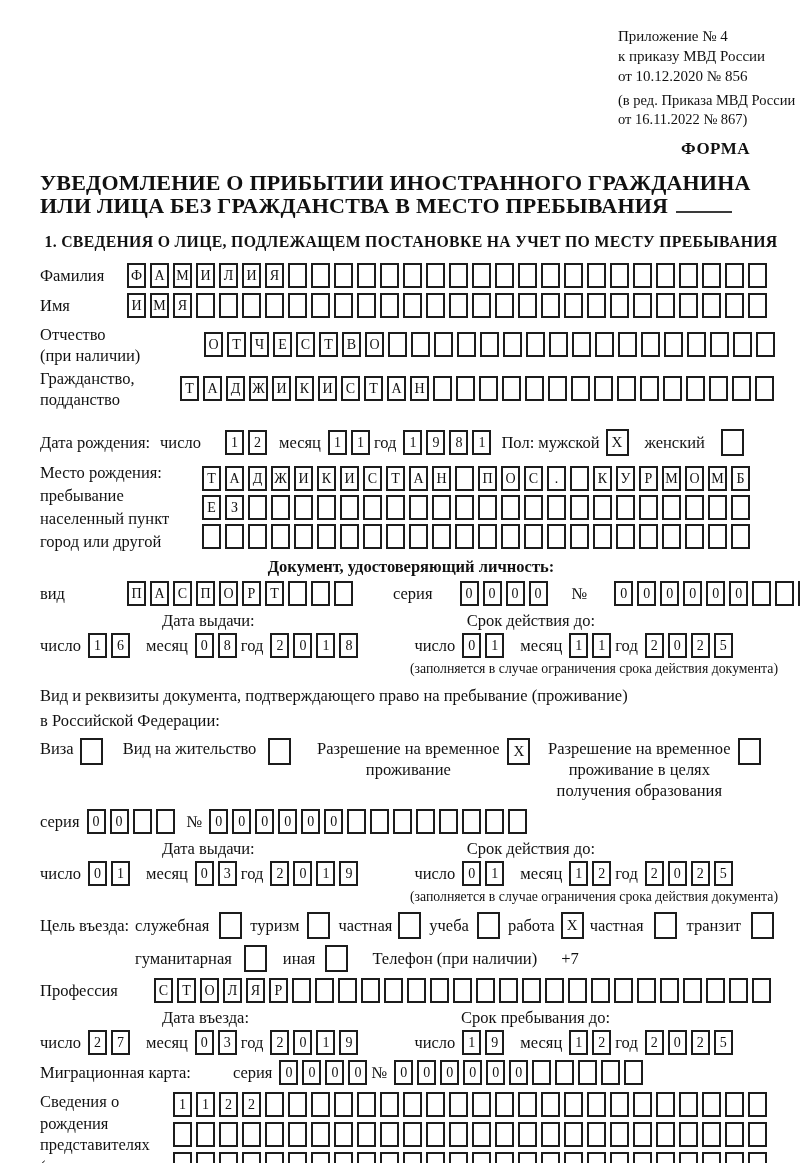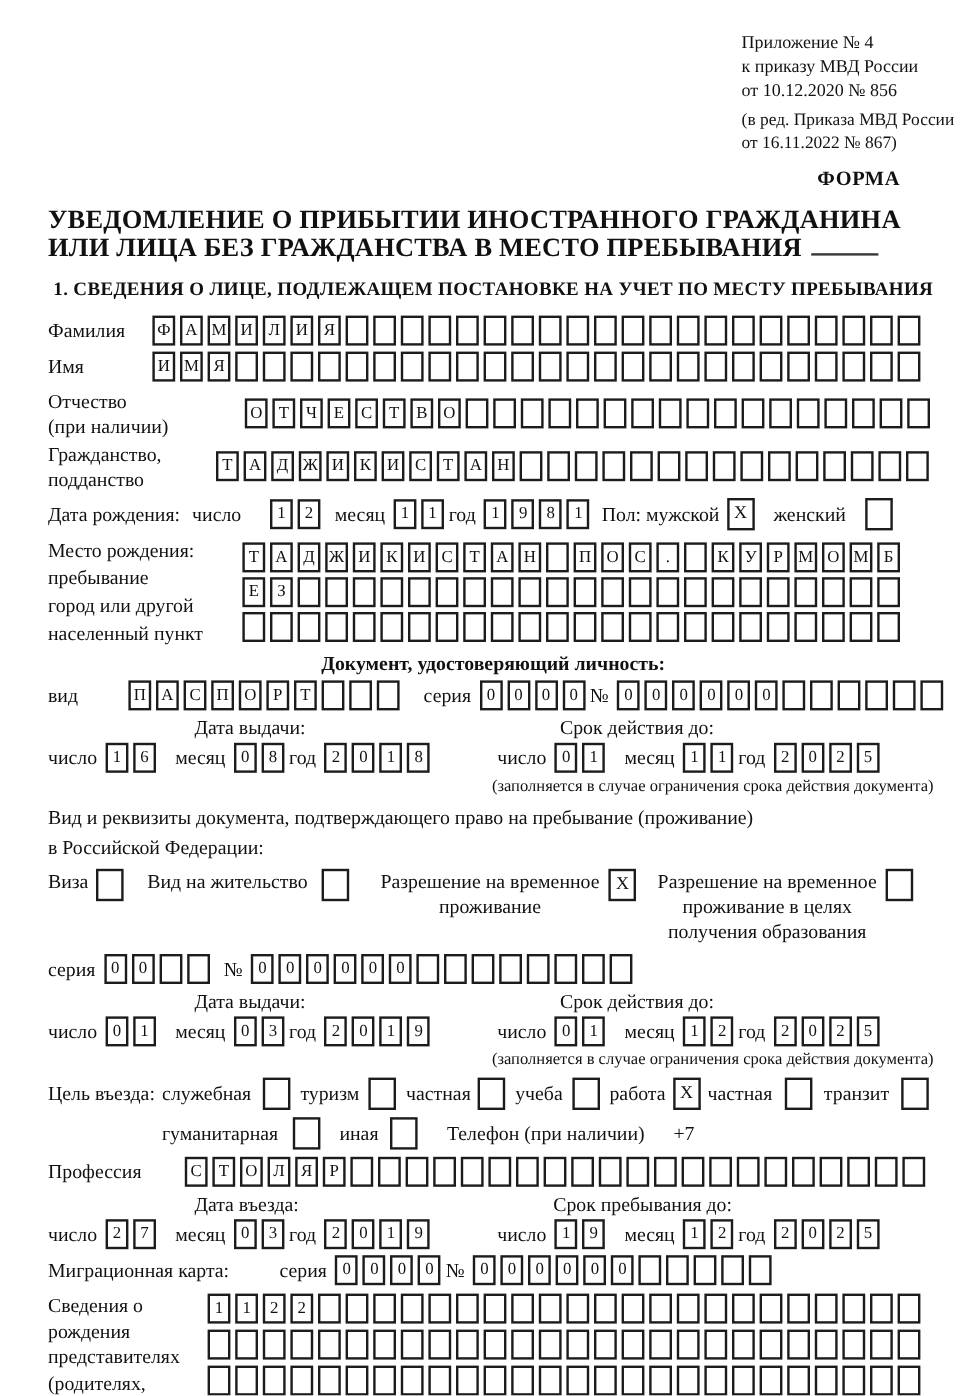--- a/index.html
+++ b/index.html
@@ -81,21 +81,21 @@
   </div>
 
   <div class="frow" style="margin-bottom:2px;">
     <span class="flabel w164">
       <span style="display:block;line-height:23px;">Отчество</span>
       <span class="sub" style="display:block;">(при наличии)</span>
     </span>
     <span class="cells"><span class="cell">О</span><span class="cell">Т</span><span class="cell">Ч</span><span class="cell">Е</span><span class="cell">С</span><span class="cell">Т</span><span class="cell">В</span><span class="cell">О</span><span class="cell"></span><span class="cell"></span><span class="cell"></span><span class="cell"></span><span class="cell"></span><span class="cell"></span><span class="cell"></span><span class="cell"></span><span class="cell"></span><span class="cell"></span><span class="cell"></span><span class="cell"></span><span class="cell"></span><span class="cell"></span><span class="cell"></span><span class="cell"></span><span class="cell"></span></span>
   </div>
 
-  <div class="frow" style="margin-bottom:6px;">
+  <div class="frow" style="margin-bottom:20px;">
     <span class="flabel w140">
       <span style="display:block;line-height:23px;">Гражданство,</span>
       <span class="sub" style="display:block;">подданство</span>
     </span>
     <span class="cells"><span class="cell">Т</span><span class="cell">А</span><span class="cell">Д</span><span class="cell">Ж</span><span class="cell">И</span><span class="cell">К</span><span class="cell">И</span><span class="cell">С</span><span class="cell">Т</span><span class="cell">А</span><span class="cell">Н</span><span class="cell"></span><span class="cell"></span><span class="cell"></span><span class="cell"></span><span class="cell"></span><span class="cell"></span><span class="cell"></span><span class="cell"></span><span class="cell"></span><span class="cell"></span><span class="cell"></span><span class="cell"></span><span class="cell"></span><span class="cell"></span><span class="cell"></span></span>
   </div>
 
   <div class="frow" style="align-items:center;">
     <span class="inl">Дата рождения:</span>
     <span class="inl ml10">число</span>
@@ -107,33 +107,33 @@
     <span class="inl ml6">Пол: мужской</span>
     <span class="cb ml6">X</span>
     <span class="inl ml16">женский</span>
     <span class="cb ml16"></span>
   </div>
 
   <div class="frow" style="margin-bottom:2px;">
     <span class="lab-col">
       <span style="display:block">Место рождения:</span>
       <span style="display:block">пребывание</span>
+      <span style="display:block">населенный пункт</span>
       <span style="display:block">город или другой</span>
-      <span style="display:block">населенный пункт</span>
     </span>
     <span>
       <span class="cells" style="display:block;margin-bottom:4px;"><span class="cell">Т</span><span class="cell">А</span><span class="cell">Д</span><span class="cell">Ж</span><span class="cell">И</span><span class="cell">К</span><span class="cell">И</span><span class="cell">С</span><span class="cell">Т</span><span class="cell">А</span><span class="cell">Н</span><span class="cell"></span><span class="cell">П</span><span class="cell">О</span><span class="cell">С</span><span class="cell">.</span><span class="cell"></span><span class="cell">К</span><span class="cell">У</span><span class="cell">Р</span><span class="cell">М</span><span class="cell">О</span><span class="cell">М</span><span class="cell">Б</span></span>
       <span class="cells" style="display:block;margin-bottom:4px;"><span class="cell">Е</span><span class="cell">З</span><span class="cell"></span><span class="cell"></span><span class="cell"></span><span class="cell"></span><span class="cell"></span><span class="cell"></span><span class="cell"></span><span class="cell"></span><span class="cell"></span><span class="cell"></span><span class="cell"></span><span class="cell"></span><span class="cell"></span><span class="cell"></span><span class="cell"></span><span class="cell"></span><span class="cell"></span><span class="cell"></span><span class="cell"></span><span class="cell"></span><span class="cell"></span><span class="cell"></span></span>
       <span class="cells" style="display:block;"><span class="cell"></span><span class="cell"></span><span class="cell"></span><span class="cell"></span><span class="cell"></span><span class="cell"></span><span class="cell"></span><span class="cell"></span><span class="cell"></span><span class="cell"></span><span class="cell"></span><span class="cell"></span><span class="cell"></span><span class="cell"></span><span class="cell"></span><span class="cell"></span><span class="cell"></span><span class="cell"></span><span class="cell"></span><span class="cell"></span><span class="cell"></span><span class="cell"></span><span class="cell"></span><span class="cell"></span></span>
     </span>
   </div>
 
   <div class="textline" style="text-align:center;font-weight:bold;">Документ, удостоверяющий личность:</div>
 
-  <div class="frow" style="align-items:flex-start;margin-top:3px;">
+  <div class="frow" style="align-items:flex-start;margin-top:3px;gap:20px;">
     <span class="flabel w67">вид</span>
     <span class="cells"><span class="cell">П</span><span class="cell">А</span><span class="cell">С</span><span class="cell">П</span><span class="cell">О</span><span class="cell">Р</span><span class="cell">Т</span><span class="cell"></span><span class="cell"></span><span class="cell"></span></span>
     <span class="inl ml16 mr7">серия</span>
     <span class="cells"><span class="cell">0</span><span class="cell">0</span><span class="cell">0</span><span class="cell">0</span></span>
     <span class="inl mr7">№</span>
     <span class="cells"><span class="cell">0</span><span class="cell">0</span><span class="cell">0</span><span class="cell">0</span><span class="cell">0</span><span class="cell">0</span><span class="cell"></span><span class="cell"></span><span class="cell"></span><span class="cell"></span><span class="cell"></span><span class="cell"></span></span>
   </div>
 
   <div class="frow dateheads">
     <span class="dh1">Дата выдачи:</span>

